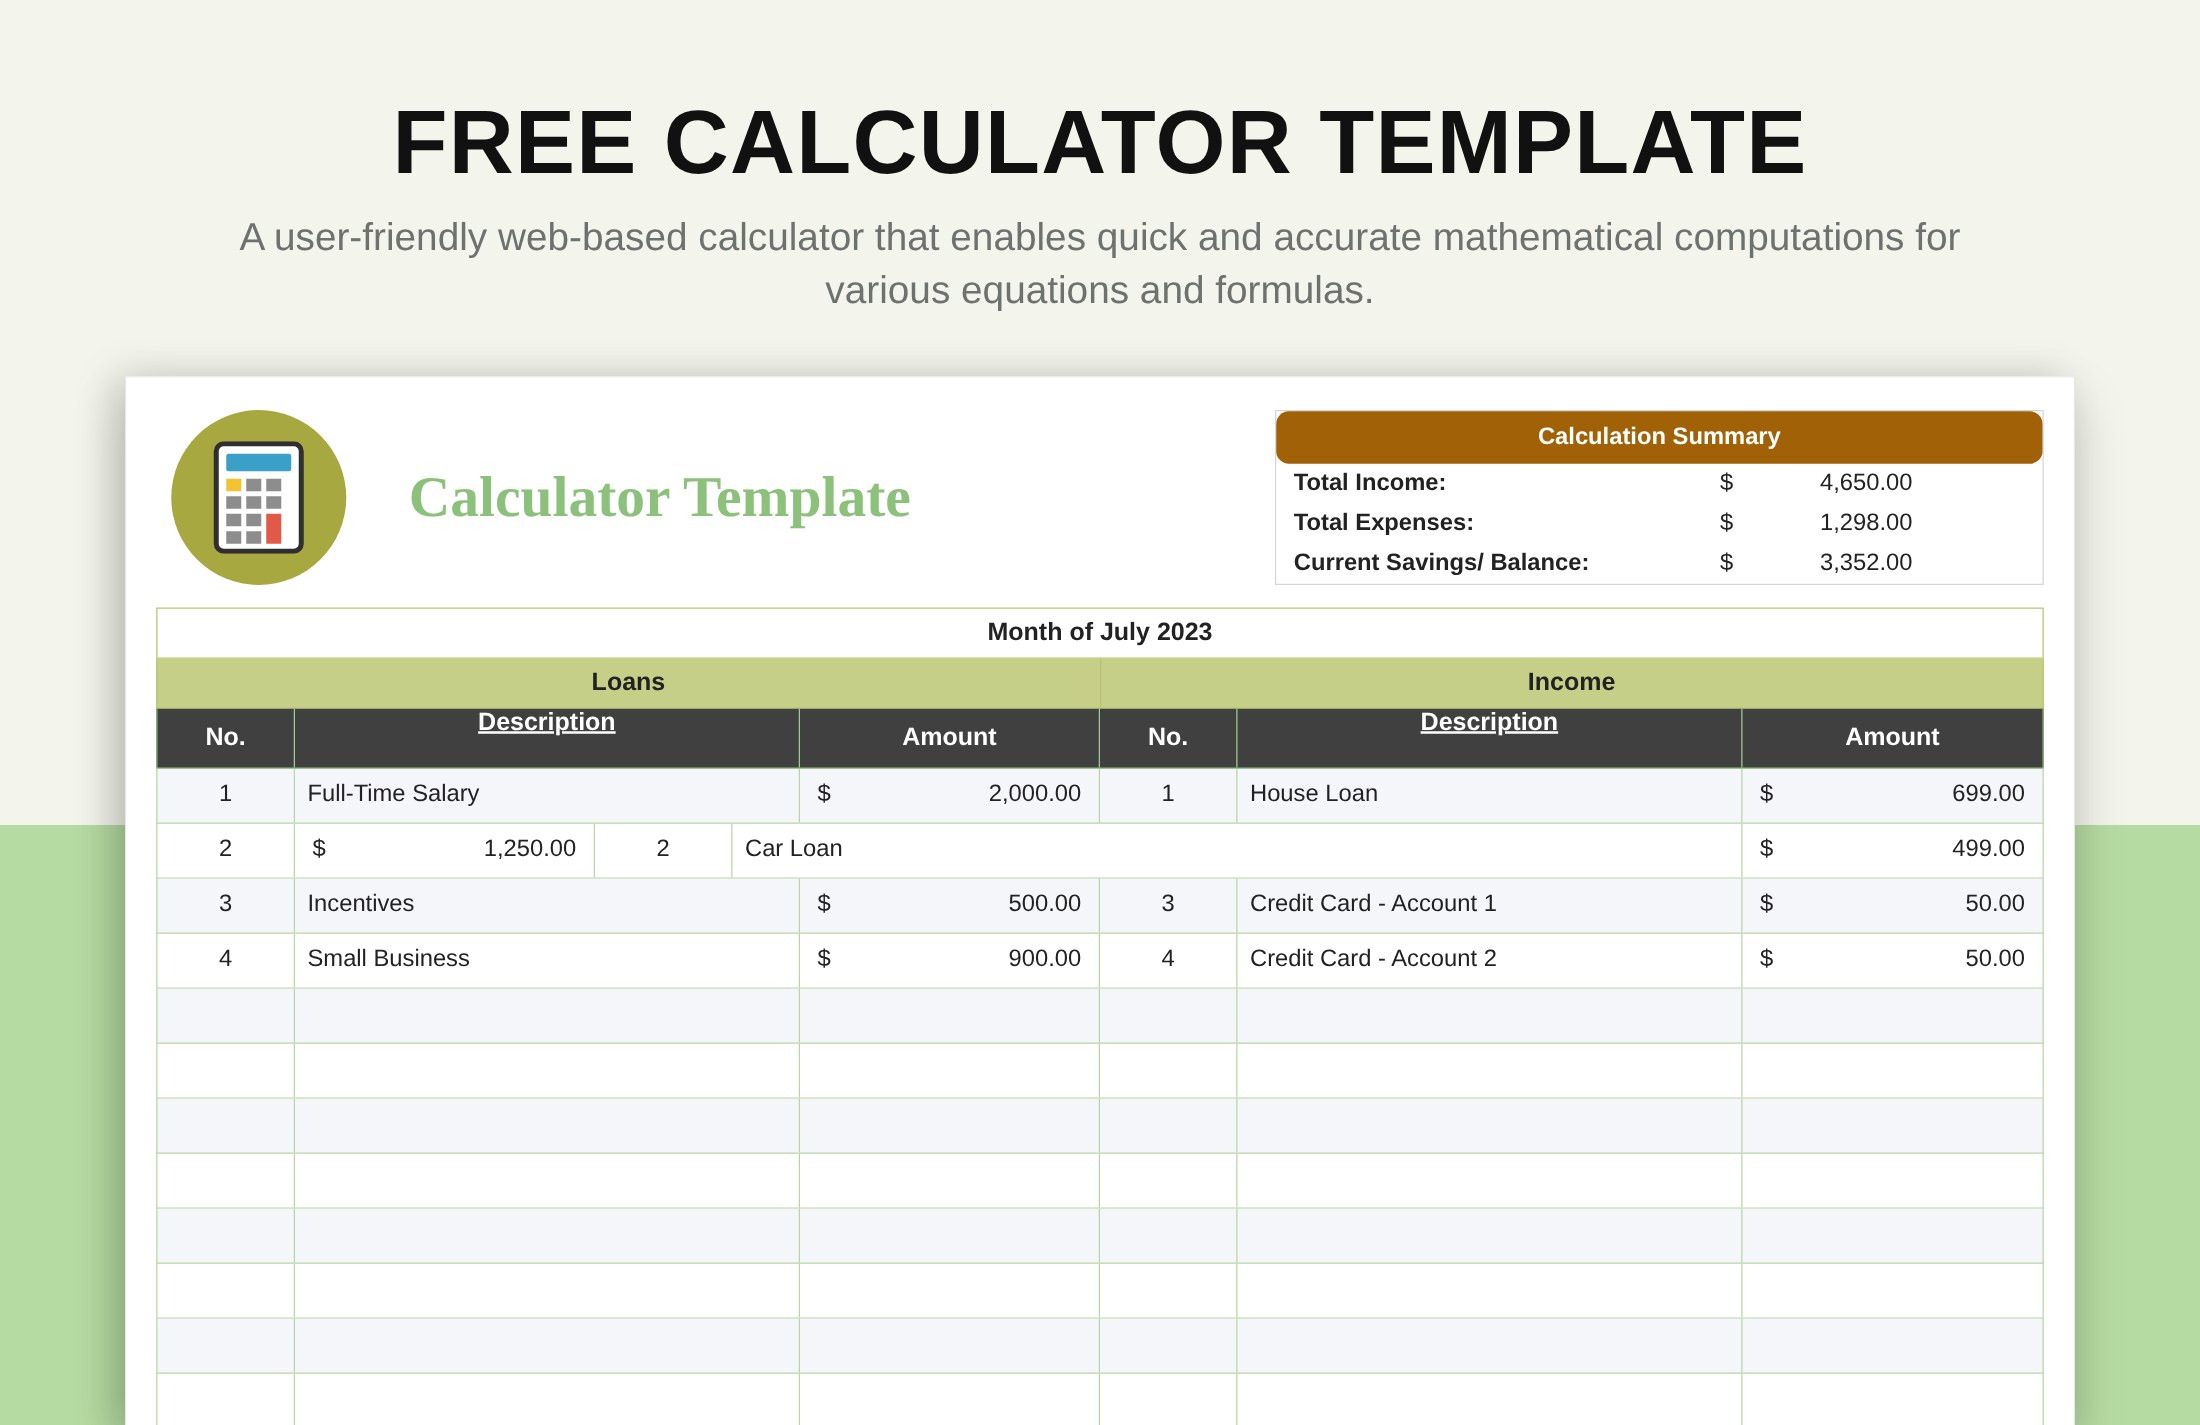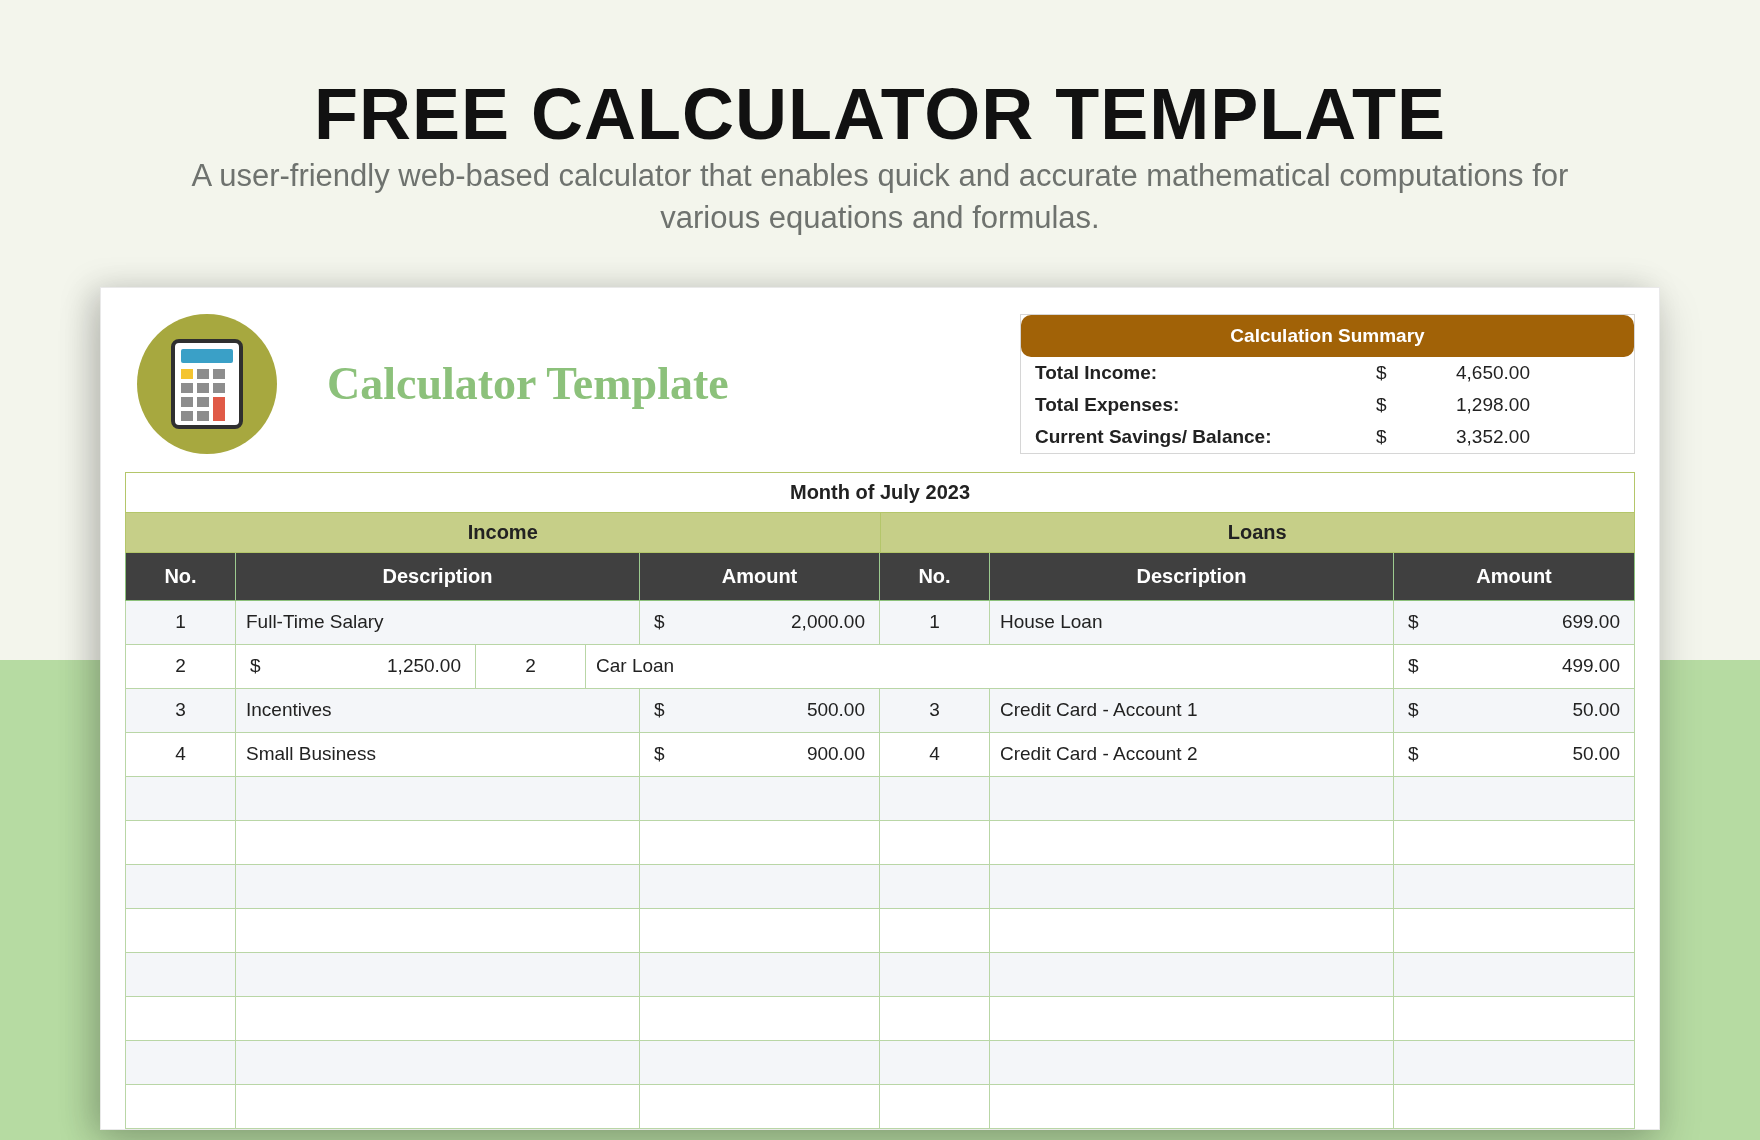--- a/index.html
+++ b/index.html
@@ -28,20 +28,21 @@
     z-index: 2;
   }
   .hero h1 {
     font-family: Arial Black, Arial, sans-serif;
     font-weight: 900;
     font-size: 72px;
     letter-spacing: 1px;
     color: #111;
   }
   .hero p {
+    margin-top: 14px;
     font-size: 31px;
     color: #6e726e;
     line-height: 1.35;
   }
   .sheet-wrap {
     position: relative;
     width: 1560px;
     margin: 48px auto 0;
     z-index: 2;
   }
@@ -128,21 +129,21 @@
   .thead-row {
     display: flex;
     background: #404040;
     color: #fff;
     font-weight: bold;
     font-size: 20px;
     border: 1px solid #8cc17b;
     border-top: none;
   }
   .c-no    { flex: 0 0 110px; text-align: center; padding: 12px 0; border-right: 1px solid #9dcb8f; }
-  .c-desc  { flex: 1;          text-align: center; padding: 12px 0; border-right: 1px solid #9dcb8f; }
+  .c-desc  { flex: 1;          text-align: center; padding: 0 0; border-right: 1px solid #9dcb8f; text-decoration: underline; }
   .c-amt   { flex: 0 0 240px; text-align: center; padding: 12px 0; border-right: 1px solid #9dcb8f; }
   .thead-row .c-amt:last-child { border-right: none; }
 
   .data-row {
     display: flex;
     font-size: 19px;
     color: #222;
     border-left: 1px solid #b9d6a6;
     border-right: 1px solid #b9d6a6;
     border-bottom: 1px solid #b9d6a6;
@@ -207,22 +208,22 @@
           <span class="lbl">Current Savings/ Balance:</span>
           <span class="cur">$</span>
           <span class="val">3,352.00</span>
         </div>
       </div>
     </div>
 
     <div class="month-band">Month of July 2023</div>
 
     <div class="section-row">
+      <div class="half">Loans</div>
       <div class="half">Income</div>
-      <div class="half">Loans</div>
     </div>
 
     <div class="thead-row">
       <div class="c-no">No.</div>
       <div class="c-desc">Description</div>
       <div class="c-amt">Amount</div>
       <div class="c-no">No.</div>
       <div class="c-desc">Description</div>
       <div class="c-amt">Amount</div>
     </div>

